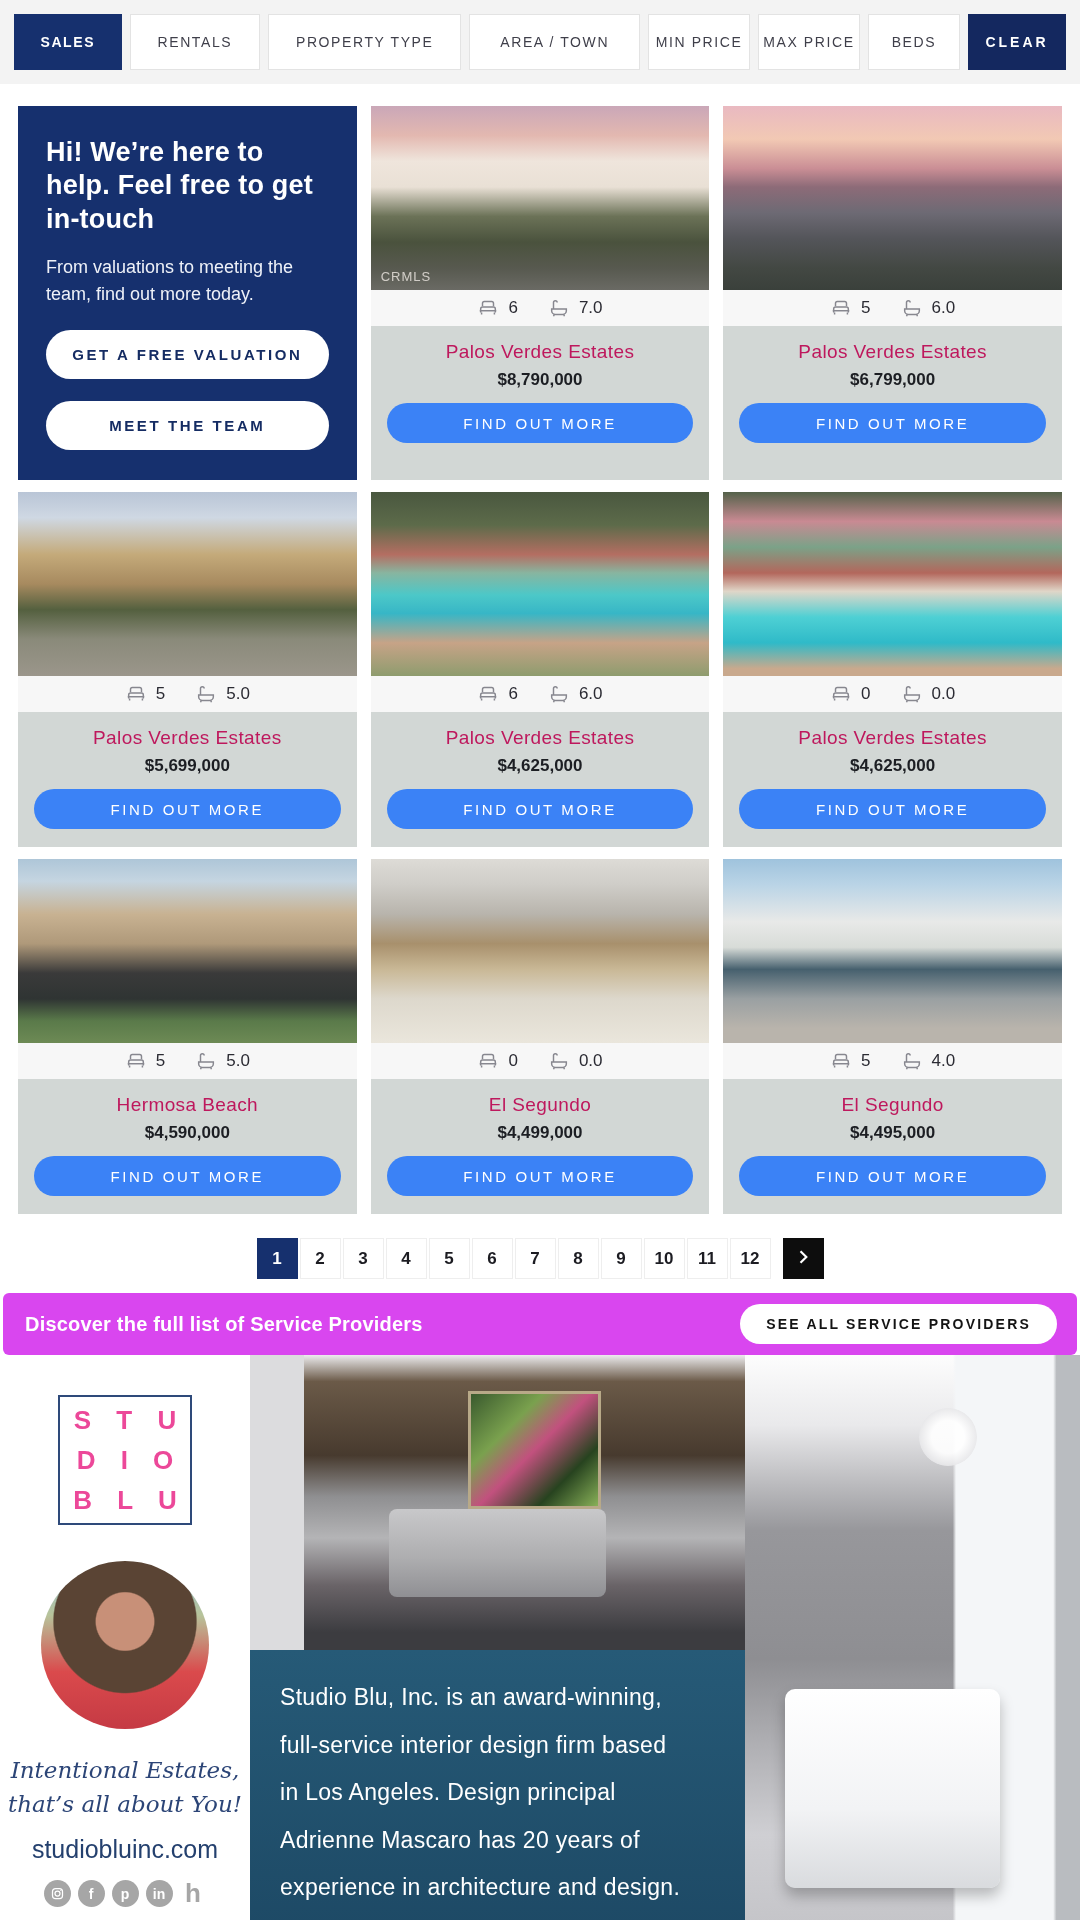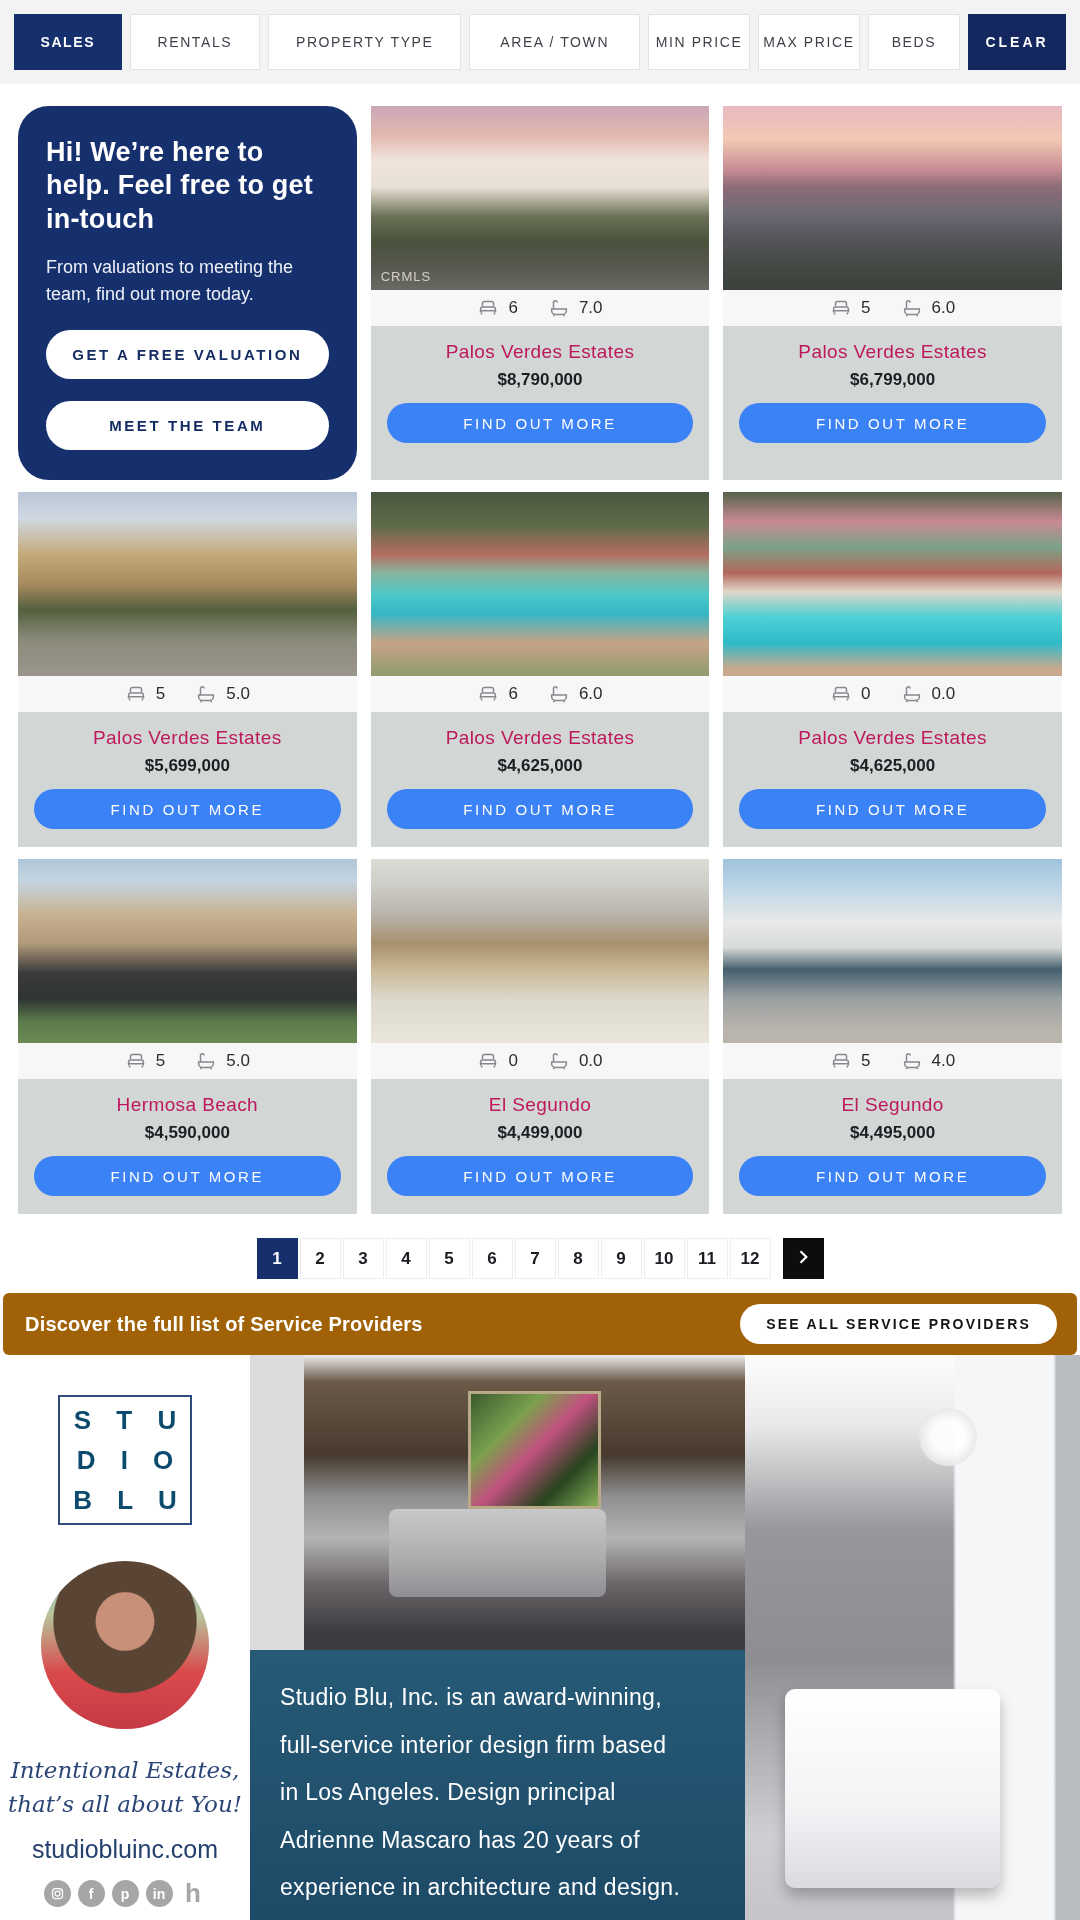--- a/index.html
+++ b/index.html
@@ -14,21 +14,21 @@
     background:#ffffff; border:1px solid #e3e3e3; color:#3f3f4a;
     font-size:14px; letter-spacing:1.6px; display:flex; align-items:center; justify-content:center;
     height:56px; cursor:pointer; text-align:center;
   }
   .fbtn.w1{width:112px}.fbtn.w2{width:136px}.fbtn.w3{width:201px}.fbtn.w4{width:178px}
   .fbtn.w5{width:106px}.fbtn.w6{width:106px}.fbtn.w7{width:96px}.fbtn.w8{width:102px}
   .fbtn.btn-active { background:#16306e; border-color:#16306e; color:#ffffff; font-weight:600; }
   .fbtn.btn-clear  { background:#14285f; border-color:#14285f; color:#ffffff; font-weight:bold; letter-spacing:3px; }
   
   .grid { padding:22px 18px 0; display:grid; grid-template-columns:repeat(3,1fr); gap:12px 14px; }
-  .promo-card { background:#16306e; color:#ffffff; padding:30px 28px;border-radius:31px; }
+  .promo-card { background:#16306e; color:#ffffff; padding:30px 28px; }
   .promo-card h2 { font-size:27px; line-height:1.24; font-weight:bold; letter-spacing:0.2px; }
   .promo-card p  { font-size:18px; line-height:1.5; margin-top:18px; color:#eef1f8; }
   .promo-btn {
     margin-top:22px; height:49px; width:100%; border:none; border-radius:26px; background:#ffffff;
     color:#152c63; font-size:15px; font-weight:bold; letter-spacing:2.6px; cursor:pointer;
     display:flex; align-items:center; justify-content:center; font-family:inherit;
   }
   .card { display:flex; flex-direction:column; }
   .card-img { height:184px; position:relative; background-size:cover; }
   .watermark { position:absolute; left:10px; bottom:6px; color:#e5e0da; font-size:13px; letter-spacing:1px; opacity:.85; }
@@ -44,31 +44,31 @@
     display:flex; align-items:center; justify-content:center;
   }
   
   .pagination { margin:24px 0 14px; display:flex; justify-content:center; align-items:center; gap:2px; }
   .page { width:41px; height:41px; background:#ffffff; border:1px solid #eeeeee; display:flex; align-items:center;
           justify-content:center; font-size:17px; font-weight:bold; color:#1c1c22; cursor:pointer; }
   .page.active { background:#16306e; border-color:#16306e; color:#ffffff; }
   .page-next { width:41px; height:41px; margin-left:10px; background:#0d0d0d; display:flex; align-items:center;
                justify-content:center; cursor:pointer; }
   
-  .banner { margin:0 3px; height:62px; background:#a16207; border-radius:6px; display:flex; align-items:center;
+  .banner { margin:0 3px; height:62px; background:#d946ef; border-radius:6px; display:flex; align-items:center;
             justify-content:space-between; padding:0 20px 0 22px; }
   .banner-text { color:#ffffff; font-size:20px; font-weight:bold; letter-spacing:0.2px; }
   .banner-btn { height:40px; border:none; border-radius:20px; background:#ffffff; color:#141414; padding:0 26px;
                 font-size:14px; font-weight:bold; letter-spacing:2.2px; cursor:pointer; font-family:inherit; }
   
   .ad { display:flex; height:585px; background:#ffffff; }
   .ad-left { width:250px; display:flex; flex-direction:column; align-items:center; }
   .logo-box { margin-top:40px; width:134px; height:130px; border:2px solid #2e4a7a; display:flex; flex-direction:column;
               align-items:center; justify-content:center; }
-  .logo-line { font-size:26px; font-weight:bold; color:#0c4a6e; letter-spacing:9px; line-height:40px; text-indent:9px; }
+  .logo-line { font-size:26px; font-weight:bold; color:#ec4899; letter-spacing:9px; line-height:40px; text-indent:9px; }
   .portrait { width:168px; height:168px; border-radius:50%; margin-top:36px;
     background:
       radial-gradient(circle at 50% 36%, #c89078 0 21%, #5a4434 22% 52%, rgba(0,0,0,0) 53%),
       linear-gradient(180deg,#8cb6d4 0%,#b7c49b 32%,#da4a4c 66%,#c53a44 100%);
   }
   .tagline { margin-top:24px; font-family:"DejaVu Serif", serif; font-style:italic; color:#2c4577;
              font-size:23px; line-height:34px; text-align:center; }
   .website { margin-top:14px; font-size:25px; color:#24406e; }
   .socials { margin-top:16px; display:flex; gap:7px; align-items:center; }
   .soc { width:27px; height:27px; border-radius:50%; background:#a6a6a6; color:#ffffff; display:flex; align-items:center;

